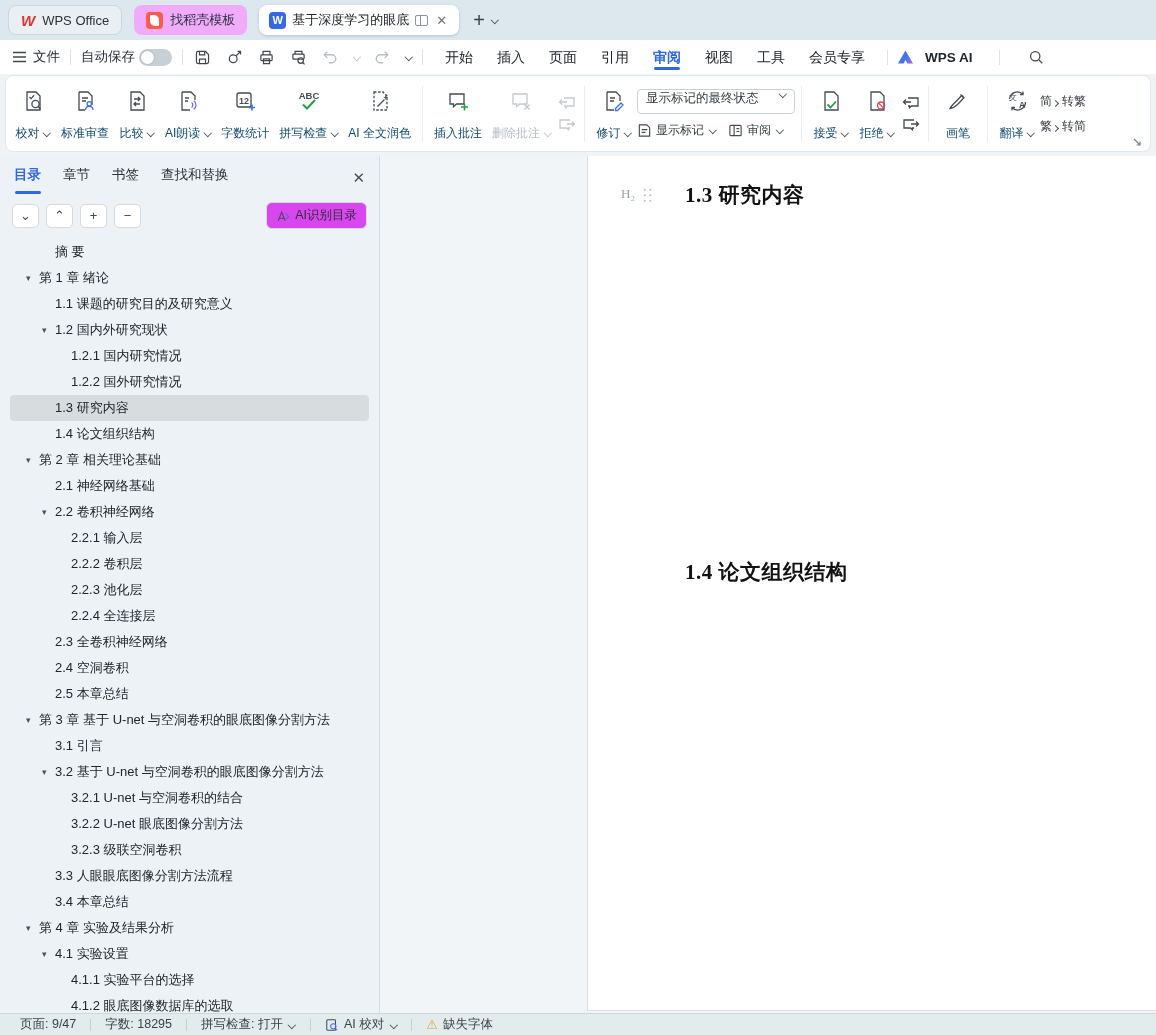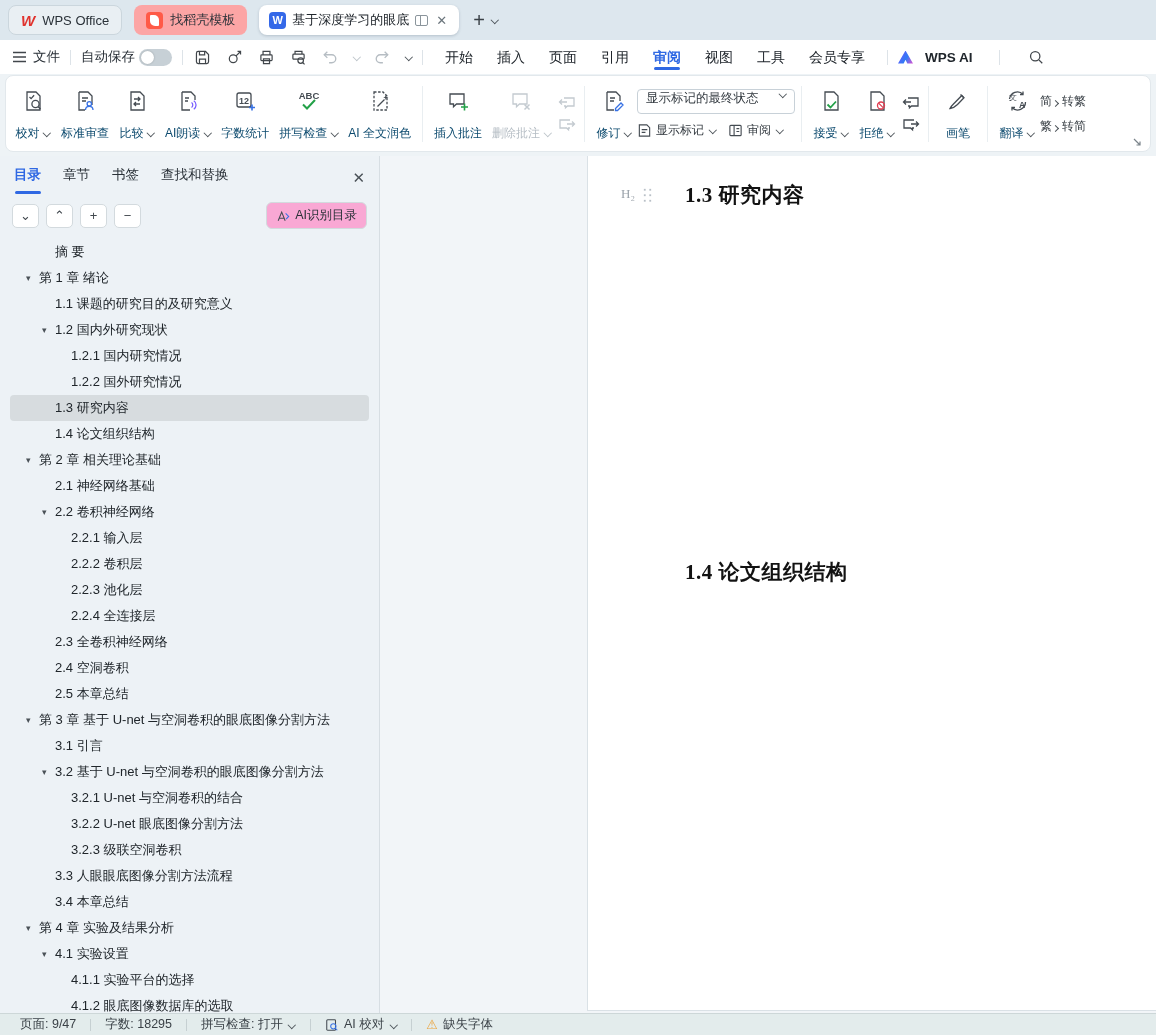--- a/index.html
+++ b/index.html
@@ -7,21 +7,21 @@
   body { font-family:"Liberation Sans","DejaVu Sans",sans-serif; background:#fff; color:#2a3138; }
   svg { display:block; }
   .caret{display:inline-block;width:8px;height:8px;position:relative;flex:none}
   .caret::before{content:"";position:absolute;left:1.5px;top:1px;width:4.5px;height:4.5px;border-right:1.3px solid #4a5157;border-bottom:1.3px solid #4a5157;transform:rotate(45deg)}
   .disabled .caret::before{border-color:#bcc3c9}
 
   
   .tabbar{height:40px;background:#dde7ee;display:flex;align-items:center;padding-left:8px}
   .tab{height:30px;border-radius:8px;display:flex;align-items:center;gap:7px;padding:0 12px;font-size:13px;margin-right:12px;white-space:nowrap}
   .tab.t1{background:#e9eff3;border:1px solid #cbd6dd}
-  .tab.t2{background:#fca5a5}
+  .tab.t2{background:#f0abfc}
   .tab.active{background:#fff;box-shadow:0 1px 3px rgba(40,60,80,.22);width:200px;padding:0 10px;gap:6px}
   .wps-logo{font-weight:800;font-style:italic;font-size:15px;color:#e0332e;line-height:1}
   .docer-ico{width:17px;height:17px;border-radius:4px;background:#ff5a47;position:relative;flex:none}
   .docer-ico::after{content:"";position:absolute;left:4px;top:3px;width:9px;height:11px;background:#fff;border-radius:1px 5px 1px 5px}
   .wdoc-ico{width:17px;height:17px;border-radius:4px;background:#3468e8;color:#fff;font-size:11px;font-weight:700;display:flex;align-items:center;justify-content:center;flex:none}
   .tab-title{flex:1;overflow:hidden;white-space:nowrap;color:#20262c}
   .win-ico{width:13px;height:11px;border:1.2px solid #8b959c;border-radius:2px;position:relative;flex:none}
   .win-ico::after{content:"";position:absolute;left:4px;top:0;bottom:0;width:1.2px;background:#8b959c}
   .tab-x{font-size:13px;color:#6b757c;padding:0 2px}
   .newtab{font-size:20px;color:#3a4147;margin:0 6px 0 2px;line-height:1}
@@ -61,21 +61,21 @@
   
   .content{display:flex;height:857px}
   .sidebar{width:380px;background:#edf2f6;border-right:1px solid #d7dee3;display:flex;flex-direction:column;flex:none}
   .sb-tabs{display:flex;align-items:center;height:38px;padding:4px 14px 0;gap:22px;font-size:13.5px}
   .sb-tab{position:relative;height:100%;line-height:30px;color:#2a3138;white-space:nowrap}
   .sb-tab.active{color:#2f68e3;font-weight:700}
   .sb-tab.active::after{content:"";position:absolute;left:50%;transform:translateX(-50%);bottom:0;width:26px;height:3px;border-radius:2px;background:#2f68e3}
   .sb-close{margin-left:auto;font-size:15px;color:#4a5157;line-height:1}
   .sb-controls{display:flex;align-items:center;padding:8px 12px 2px;gap:7px}
   .ctl{width:27px;height:24px;background:#fff;border:1px solid #d3dade;border-radius:5px;display:flex;align-items:center;justify-content:center;font-size:13px;color:#41484e;line-height:1}
-  .ai-toc{margin-left:auto;height:27px;background:#f9a8d4;border:1px solid #d3dade;border-radius:6px;display:flex;align-items:center;gap:5px;padding:0 9px;font-size:12.5px;color:#2a3138;white-space:nowrap}
+  .ai-toc{margin-left:auto;height:27px;background:#d946ef;border:1px solid #d3dade;border-radius:6px;display:flex;align-items:center;gap:5px;padding:0 9px;font-size:12.5px;color:#2a3138;white-space:nowrap}
   .toc-list{flex:1;overflow:hidden;padding-top:8px;font-size:13px;color:#20262b}
   .toc-row{height:26px;display:flex;align-items:center;border-radius:4px;margin:0 10px;white-space:nowrap}
   .toc-row.selected{background:#d7dcdf}
   .toc-arrow{visibility:hidden;width:10px;font-size:9px;color:#4a5157;flex:none;margin-right:3px}
   .toc-row.has-arrow .toc-arrow{visibility:visible}
   .toc-row.lvl-0{padding-left:16px}
   .toc-row.lvl-1{padding-left:32px}
   .toc-row.lvl-2{padding-left:48px}
   .toc-label{overflow:hidden}
 

